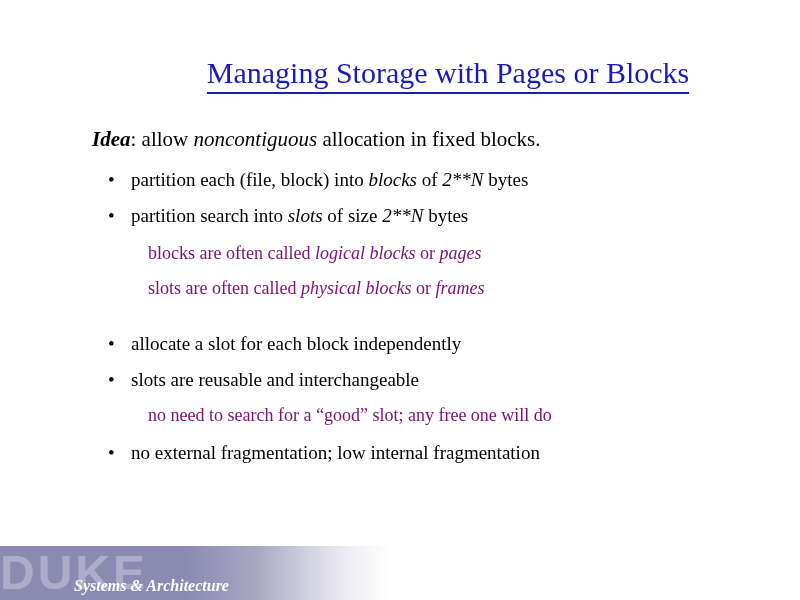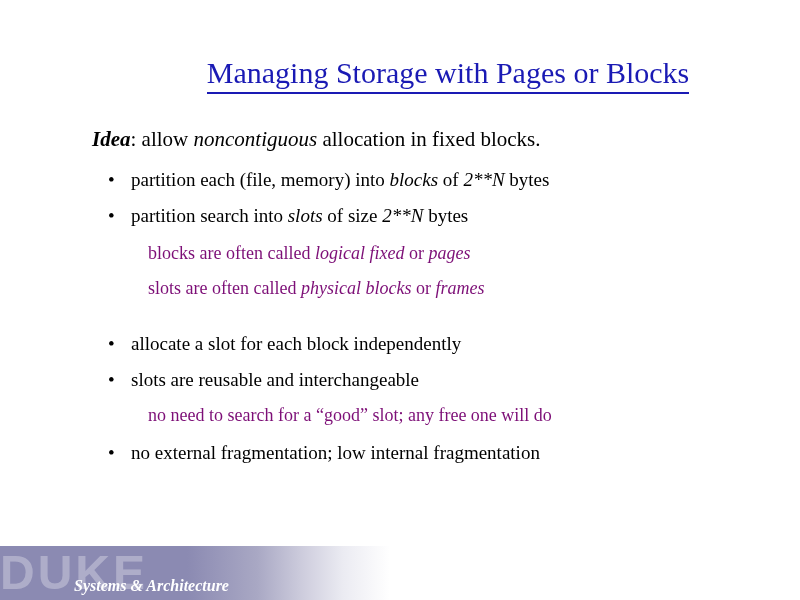--- a/index.html
+++ b/index.html
@@ -128,29 +128,29 @@
 <div id="slide-title">
   <span class="title-text">Managing Storage with Pages or Blocks</span>
 </div>
 
 <div id="slide-body">
 
   <div class="line lvl1"><span class="bi">Idea</span><span>: allow </span><i>noncontiguous</i><span> allocation in fixed blocks.</span></div>
 
   <div class="sp-16"></div>
 
-  <div class="line bullet"><span class="dot">•</span><span>partition each (file, memory) into </span><i>blocks</i><span> of </span><i>2**N</i><span> bytes</span></div>
+  <div class="line bullet"><span class="dot">•</span><span>partition each (file, block) into </span><i>blocks</i><span> of </span><i>2**N</i><span> bytes</span></div>
 
   <div class="sp-12"></div>
 
   <div class="line bullet"><span class="dot">•</span><span>partition search into </span><i>slots</i><span> of size </span><i>2**N</i><span> bytes</span></div>
 
   <div class="sp-14"></div>
 
-  <div class="line note"><span>blocks are often called </span><i>logical fixed</i><span> or </span><i>pages</i></div>
+  <div class="line note"><span>blocks are often called </span><i>logical blocks</i><span> or </span><i>pages</i></div>
 
   <div class="sp-12"></div>
 
   <div class="line note"><span>slots are often called </span><i>physical blocks</i><span> or </span><i>frames</i></div>
 
   <div class="sp-18"></div>
 
 
   <div class="sp-14"></div>
 

